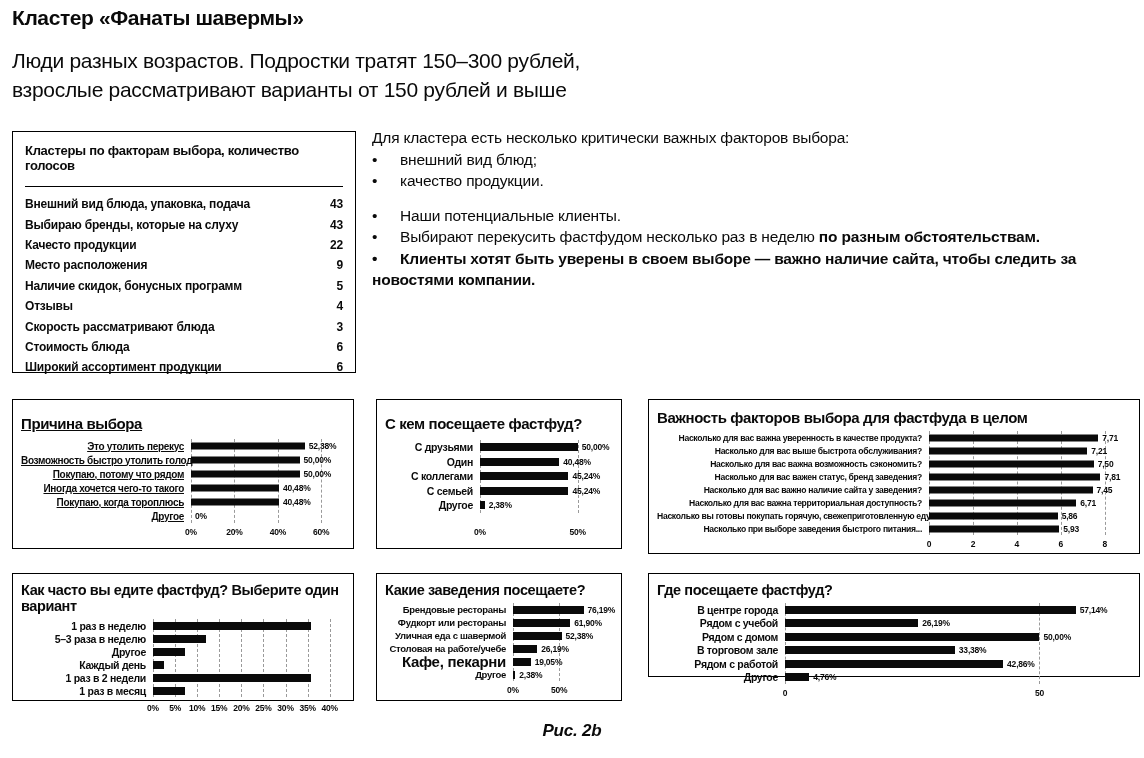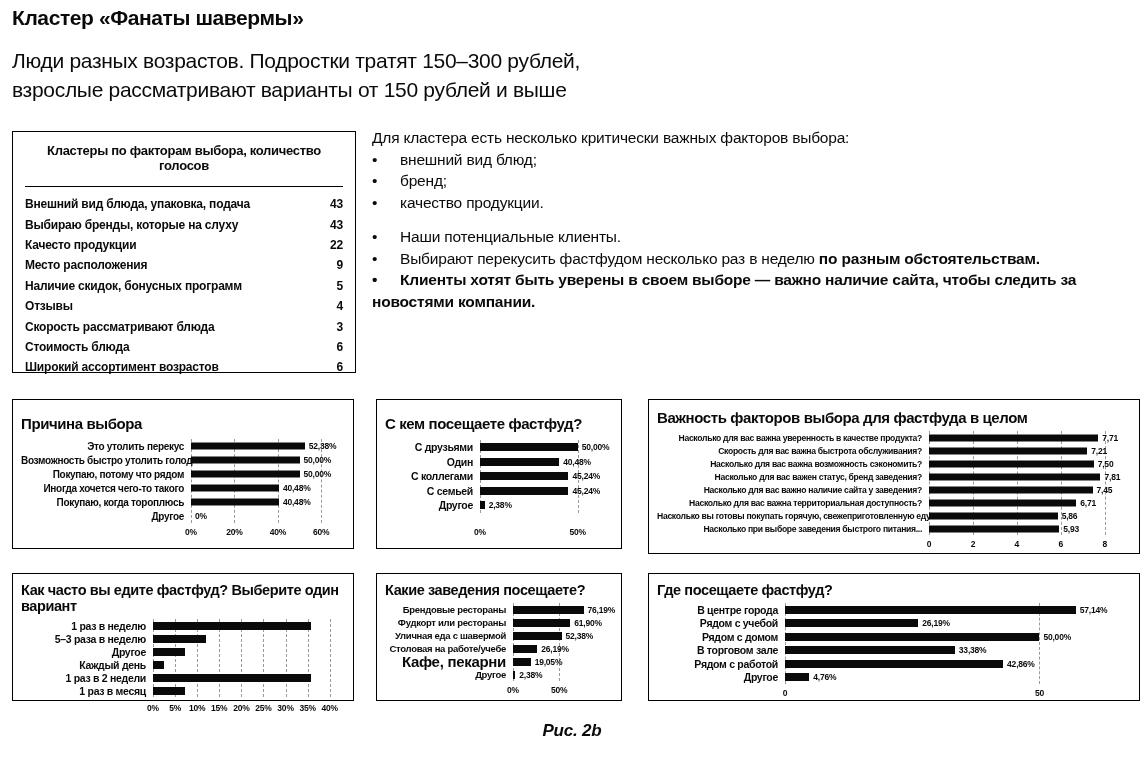--- a/index.html
+++ b/index.html
@@ -5,46 +5,46 @@
   html,body{margin:0;padding:0;}
   body{
     width:1144px;height:758px;position:relative;background:#ffffff;color:#0a0a0a;
     font-family:"Liberation Sans",sans-serif;letter-spacing:-0.2px;overflow:hidden;
   }
   .abs{position:absolute;}
   .page-title{left:12px;top:6px;font-size:21px;font-weight:700;letter-spacing:-0.4px;}
   .subtitle{left:12px;top:46px;font-size:21px;line-height:29px;letter-spacing:-0.3px;}
 
   
-  .box{border:1.6px solid #000;box-sizing:border-box;background:#fff;text-align:center;}
+  .box{border:1.6px solid #000;box-sizing:border-box;background:#fff;}
   .table-box{left:12px;top:131px;width:344px;height:242px;padding:11px 12px 0 12px;}
   .table-header{font-size:13px;font-weight:700;padding-bottom:13px;border-bottom:1.6px solid #000;letter-spacing:-0.3px;}
   .trows{margin-top:7px;}
   .trow{display:flex;justify-content:space-between;align-items:center;height:20.4px;font-size:12px;font-weight:700;letter-spacing:-0.2px;}
 
   
   .right-text{left:372px;top:127px;width:766px;font-size:15.5px;line-height:21.5px;}
   .bullet .dot{display:inline-block;width:28px;}
   .gap-top{margin-top:13px;}
   .b{font-weight:700;}
 
   
   .chart{position:absolute;border:1.6px solid #000;box-sizing:border-box;background:#fff;}
   .ctitle{font-weight:700;letter-spacing:-0.4px;margin-bottom:5px;}
-  #c0{left:12px;top:399px;width:342px;height:150px;padding:15px 10px 0 8px;}
+  #c0{left:12px;top:399px;width:342px;height:150px;padding:15px 10px 0 8px;text-decoration:underline;}
   #c0 .ctitle{font-size:15px;margin-bottom:7px;}
   #c1{left:376px;top:399px;width:246px;height:150px;padding:15px 8px 0 8px;}
   #c1 .ctitle{font-size:15px;margin-bottom:8px;}
   #c2{left:648px;top:399px;width:492px;height:155px;padding:9px 8px 0 8px;}
   #c2 .ctitle{font-size:15px;}
   #c3{left:12px;top:573px;width:342px;height:128px;padding:8px 10px 0 8px;}
   #c3 .ctitle{font-size:14.5px;}
   #c4{left:376px;top:573px;width:246px;height:128px;padding:8px 8px 0 8px;}
   #c4 .ctitle{font-size:14.5px;}
-  #c5{left:648px;top:573px;width:492px;height:128px;padding:8px 8px 12px 8px;}
+  #c5{left:648px;top:573px;width:492px;height:104px;padding:8px 8px 12px 8px;}
   #c5 .ctitle{font-size:14.5px;}
 
   .cbody{position:relative;}
   .cgrid{position:absolute;top:0;right:0;}
   .gline{position:absolute;top:0;bottom:0;width:0;border-left:1px dashed #9a9a9a;}
   .crow{display:flex;align-items:center;position:relative;z-index:1;}
   .clabel{text-align:right;padding-right:7px;font-weight:700;white-space:nowrap;box-sizing:border-box;flex:none;letter-spacing:-0.3px;}
   .ctrack{flex:1;position:relative;height:100%;}
   .cbar{position:absolute;left:0;top:50%;transform:translateY(-50%);background:#0a0a0a;}
   .cval{position:absolute;top:50%;transform:translateY(-50%);font-size:8.5px;font-weight:700;white-space:nowrap;}
@@ -91,30 +91,29 @@
       </div>
     <div class="trow">
         <span>Скорость рассматривают блюда</span>
         <span>3</span>
       </div>
     <div class="trow">
         <span>Стоимость блюда</span>
         <span>6</span>
       </div>
     <div class="trow">
-        <span>Широкий ассортимент возрастов</span>
+        <span>Широкий ассортимент продукции</span>
         <span>6</span>
       </div>
   </div>
 </div>
 
 <div class="abs right-text">
   <div>Для кластера есть несколько критически важных факторов выбора:</div>
   <div class="bullet"><span class="dot">•</span><span>внешний вид блюд;</span></div>
-  <div class="bullet"><span class="dot">•</span><span>бренд;</span></div>
   <div class="bullet"><span class="dot">•</span><span>качество продукции.</span></div>
   <div class="bullet gap-top"><span class="dot">•</span><span>Наши потенциальные клиенты.</span></div>
   <div class="bullet"><span class="dot">•</span><span>Выбирают перекусить фастфудом несколько раз в неделю </span><span class="b">по разным обстоятельствам.</span></div>
   <div class="bullet b"><span class="dot">•</span><span>Клиенты хотят быть уверены в своем выборе — важно наличие сайта, чтобы следить за новостями компании.</span></div>
 </div>
 
 <div class="chart" id="c0">
   <div class="ctitle">Причина выбора</div>
   <div class="plot">
       <div class="cbody">
@@ -237,21 +236,21 @@
           <div class="gline" style="left:86.95652173913044%"></div>
         </div>
         <div class="crow" style="height:13px">
           <div class="clabel" style="width:272px;font-size:8.6px">Насколько для вас важна уверенность в качестве продукта?</div>
           <div class="ctrack">
             <div class="cbar" style="width:83.80434782608697%;height:7px"></div>
             <div class="cval" style="left:calc(83.80434782608697% + 4px)">7,71</div>
           </div>
         </div>
         <div class="crow" style="height:13px">
-          <div class="clabel" style="width:272px;font-size:8.6px">Скорость для вас важна быстрота обслуживания?</div>
+          <div class="clabel" style="width:272px;font-size:8.6px">Насколько для вас выше быстрота обслуживания?</div>
           <div class="ctrack">
             <div class="cbar" style="width:78.36956521739131%;height:7px"></div>
             <div class="cval" style="left:calc(78.36956521739131% + 4px)">7,21</div>
           </div>
         </div>
         <div class="crow" style="height:13px">
           <div class="clabel" style="width:272px;font-size:8.6px">Насколько для вас важна возможность сэкономить?</div>
           <div class="ctrack">
             <div class="cbar" style="width:81.5217391304348%;height:7px"></div>
             <div class="cval" style="left:calc(81.5217391304348% + 4px)">7,50</div>

